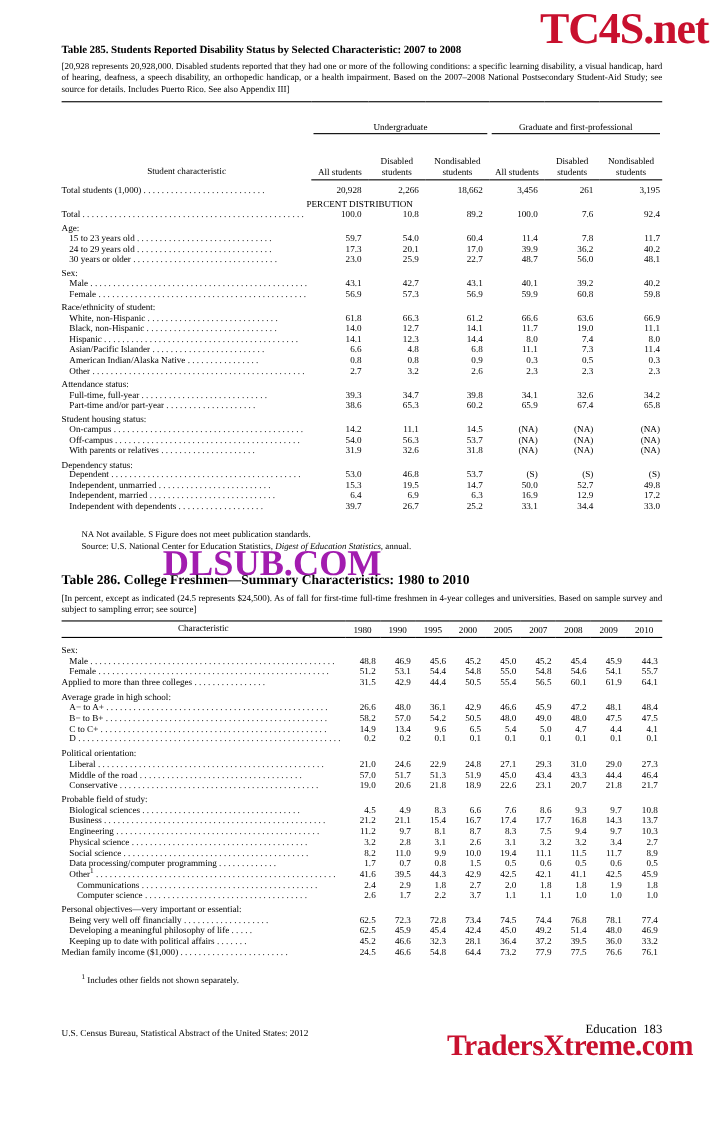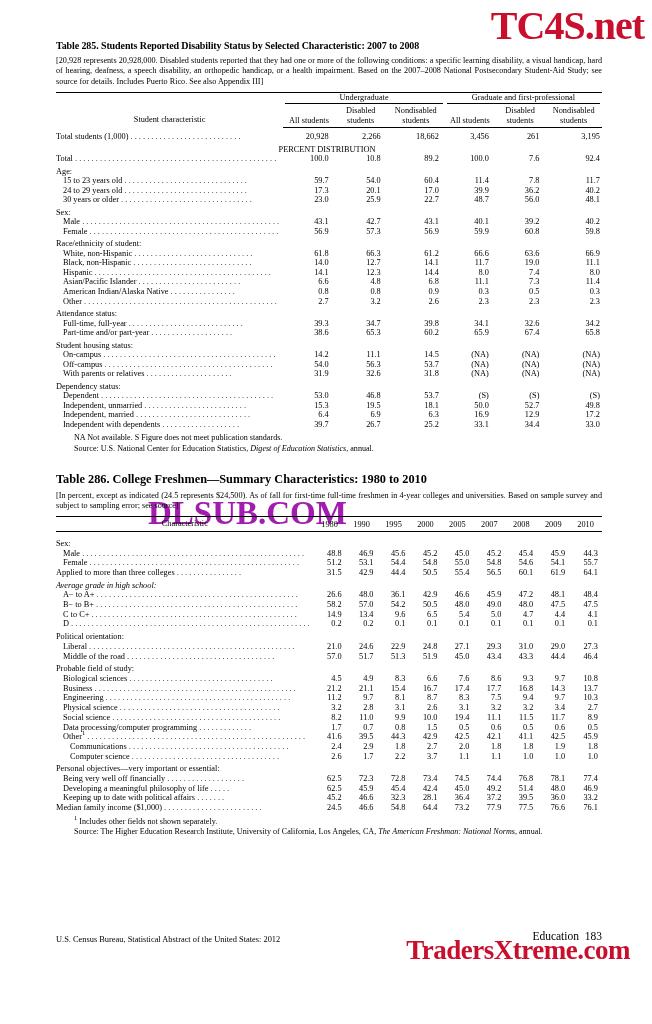--- a/index.html
+++ b/index.html
@@ -61,21 +61,21 @@
   }
   .grp-hdr {
     text-align: center;
     font-size: 8.3px;
     padding-bottom: 1px !important;
   }
   .grp-hdr .ul {
     display: block;
     border-bottom: 0.6px solid #000;
     padding-bottom: 1px;
-    margin: 0 2px;
+    margin: 18px 2px;
   }
   .colhdr {
     text-align: center;
     font-size: 8.3px;
     line-height: 1.12;
     padding: 1px 2px 2px 2px !important;
   }
   .stubhdr {
     text-align: center;
     font-size: 8.3px;
@@ -98,21 +98,21 @@
   .bold { font-weight: bold; }
   .indent1 { padding-left: 7px !important; }
   .indent2 { padding-left: 14px !important; }
   .spacer td { height: 4px; line-height: 4px; font-size: 4px; }
   .leader {
     display: inline;
   }
   .footnote {
     font-size: 8.1px;
     line-height: 1.25;
-    margin-top: 4px;
+    margin-top: 16px;
     padding-left: 18px;
   }
   .footnote .src-ital { font-style: italic; }
   .t286-title {
     font-family: "Liberation Serif", serif;
     font-weight: bold;
     font-size: 12.3px;
     line-height: 1.22;
     margin: 0 0 4px 0;
   }
@@ -413,21 +413,21 @@
             <td class="num">46.8</td>
             <td class="num">53.7</td>
             <td class="num">(S)</td>
             <td class="num">(S)</td>
             <td class="num last">(S)</td>
           </tr>
           <tr>
             <td class="stub indent1">Independent, unmarried<span class="leader"> . . . . . . . . . . . . . . . . . . . . . . . . .</span></td>
             <td class="num">15.3</td>
             <td class="num">19.5</td>
-            <td class="num">18.1</td>
+            <td class="num">14.7</td>
             <td class="num">50.0</td>
             <td class="num">52.7</td>
             <td class="num last">49.8</td>
           </tr>
           <tr>
             <td class="stub indent1">Independent, married<span class="leader"> . . . . . . . . . . . . . . . . . . . . . . . . . . . .</span></td>
             <td class="num">6.4</td>
             <td class="num">6.9</td>
             <td class="num">6.3</td>
             <td class="num">16.9</td>
@@ -520,21 +520,21 @@
             <td class="num">42.9</td>
             <td class="num">44.4</td>
             <td class="num">50.5</td>
             <td class="num">55.4</td>
             <td class="num">56.5</td>
             <td class="num">60.1</td>
             <td class="num">61.9</td>
             <td class="num last">64.1</td>
           </tr>
           <tr>
-            <td colspan="10" class="stub" style="padding-top: 3px; font-style: italic;">Average grade in high school:</td>
+            <td colspan="10" class="stub" style="padding-top: 3px;">Average grade in high school:</td>
           </tr>
           <tr>
             <td class="stub indent1">A− to A+<span class="leader"> . . . . . . . . . . . . . . . . . . . . . . . . . . . . . . . . . . . . . . . . . . . . . . . . .</span></td>
             <td class="num">26.6</td>
             <td class="num">48.0</td>
             <td class="num">36.1</td>
             <td class="num">42.9</td>
             <td class="num">46.6</td>
             <td class="num">45.9</td>
             <td class="num">47.2</td>
@@ -598,20 +598,32 @@
             <td class="num">51.7</td>
             <td class="num">51.3</td>
             <td class="num">51.9</td>
             <td class="num">45.0</td>
             <td class="num">43.4</td>
             <td class="num">43.3</td>
             <td class="num">44.4</td>
             <td class="num last">46.4</td>
           </tr>
           <tr>
+            <td class="stub indent1">Conservative<span class="leader"> . . . . . . . . . . . . . . . . . . . . . . . . . . . . . . . . . . . . . . . . . . . .</span></td>
+            <td class="num">19.0</td>
+            <td class="num">20.6</td>
+            <td class="num">21.8</td>
+            <td class="num">18.9</td>
+            <td class="num">22.6</td>
+            <td class="num">23.1</td>
+            <td class="num">20.7</td>
+            <td class="num">21.8</td>
+            <td class="num last">21.7</td>
+          </tr>
+          <tr>
             <td colspan="10" class="stub" style="padding-top: 3px;">Probable field of study:</td>
           </tr>
           <tr>
             <td class="stub indent1">Biological sciences<span class="leader"> . . . . . . . . . . . . . . . . . . . . . . . . . . . . . . . . . . .</span></td>
             <td class="num">4.5</td>
             <td class="num">4.9</td>
             <td class="num">8.3</td>
             <td class="num">6.6</td>
             <td class="num">7.6</td>
             <td class="num">8.6</td>
@@ -764,21 +776,20 @@
             <td class="num">77.9</td>
             <td class="num">77.5</td>
             <td class="num">76.6</td>
             <td class="num last">76.1</td>
           </tr>
         </tbody>
     </table>
 
     <div class="footnote">
       <div><sup>1</sup> <span>Includes other fields not shown separately.</span></div>
-      <div><span>Source: The Higher Education Research Institute, University of California, Los Angeles, CA, </span><span class="src-ital">The American Freshman: National Norms</span><span>, annual.</span></div>
     </div>
 
   </div>
 
   <div class="pagefoot">
     <div class="right"><span>Education</span>&nbsp;&nbsp;<span>183</span></div>
     <div>U.S. Census Bureau, Statistical Abstract of the United States: 2012</div>
   </div>
 
 </div>

